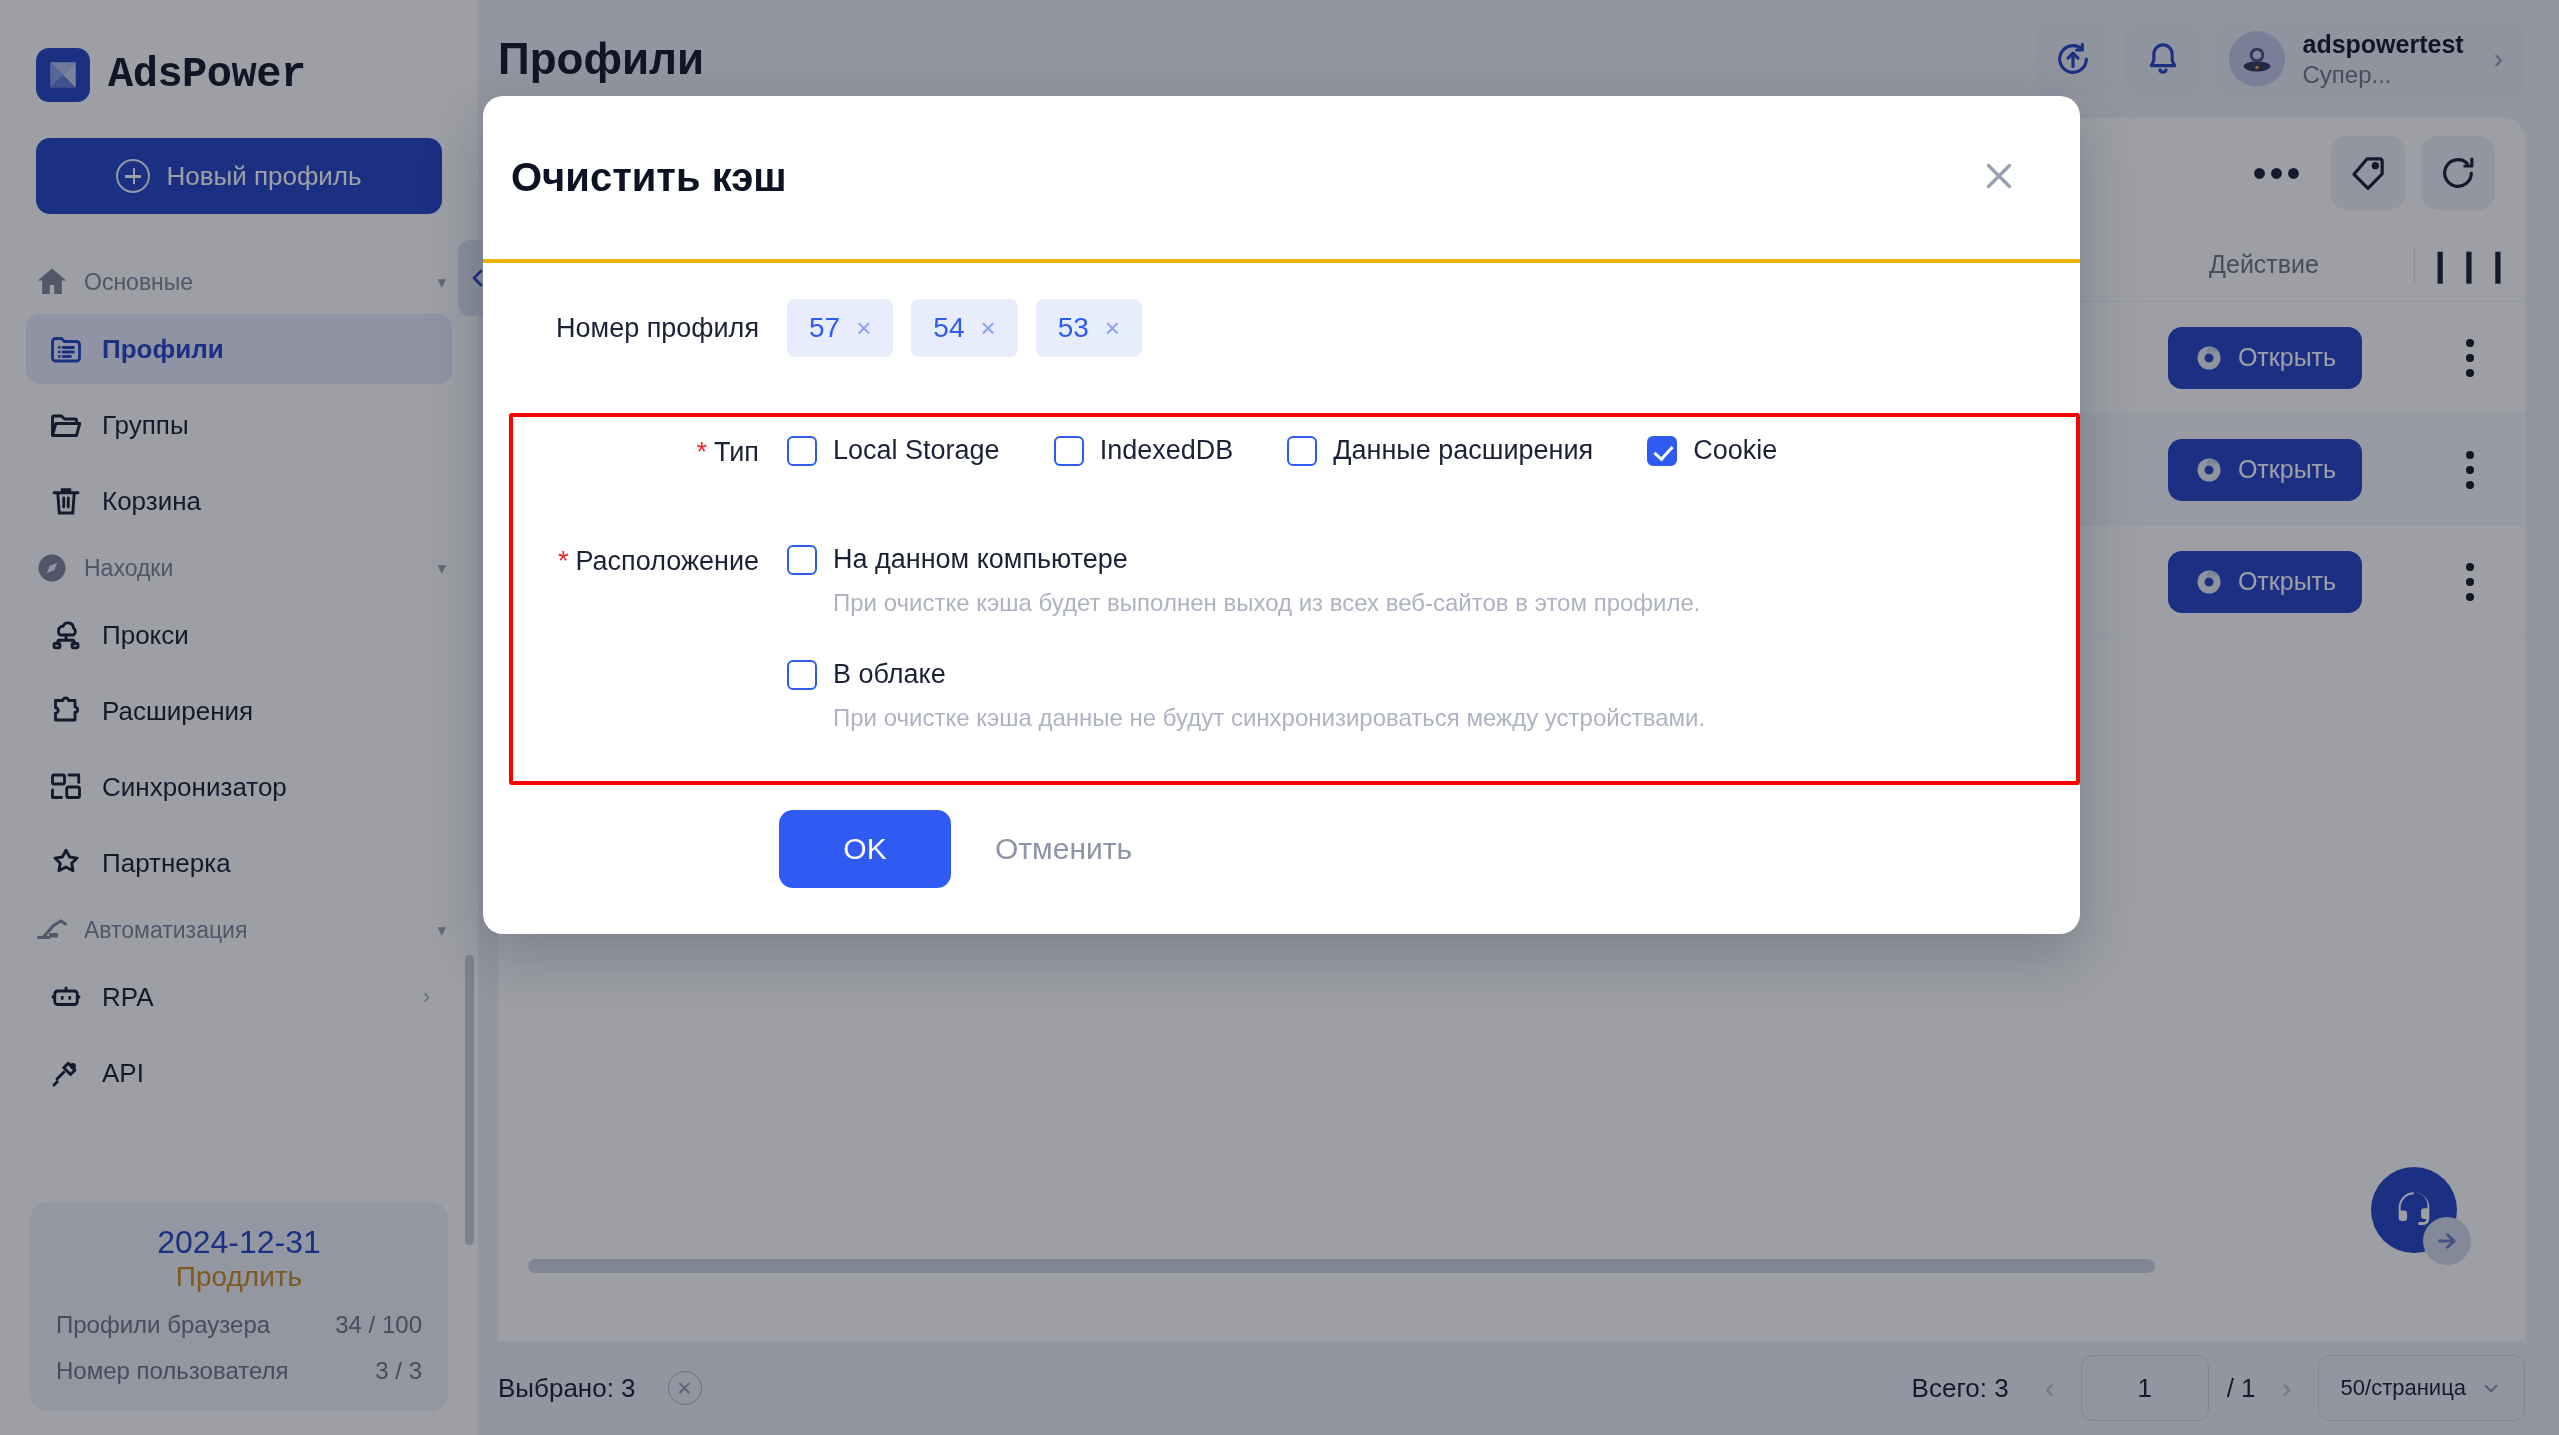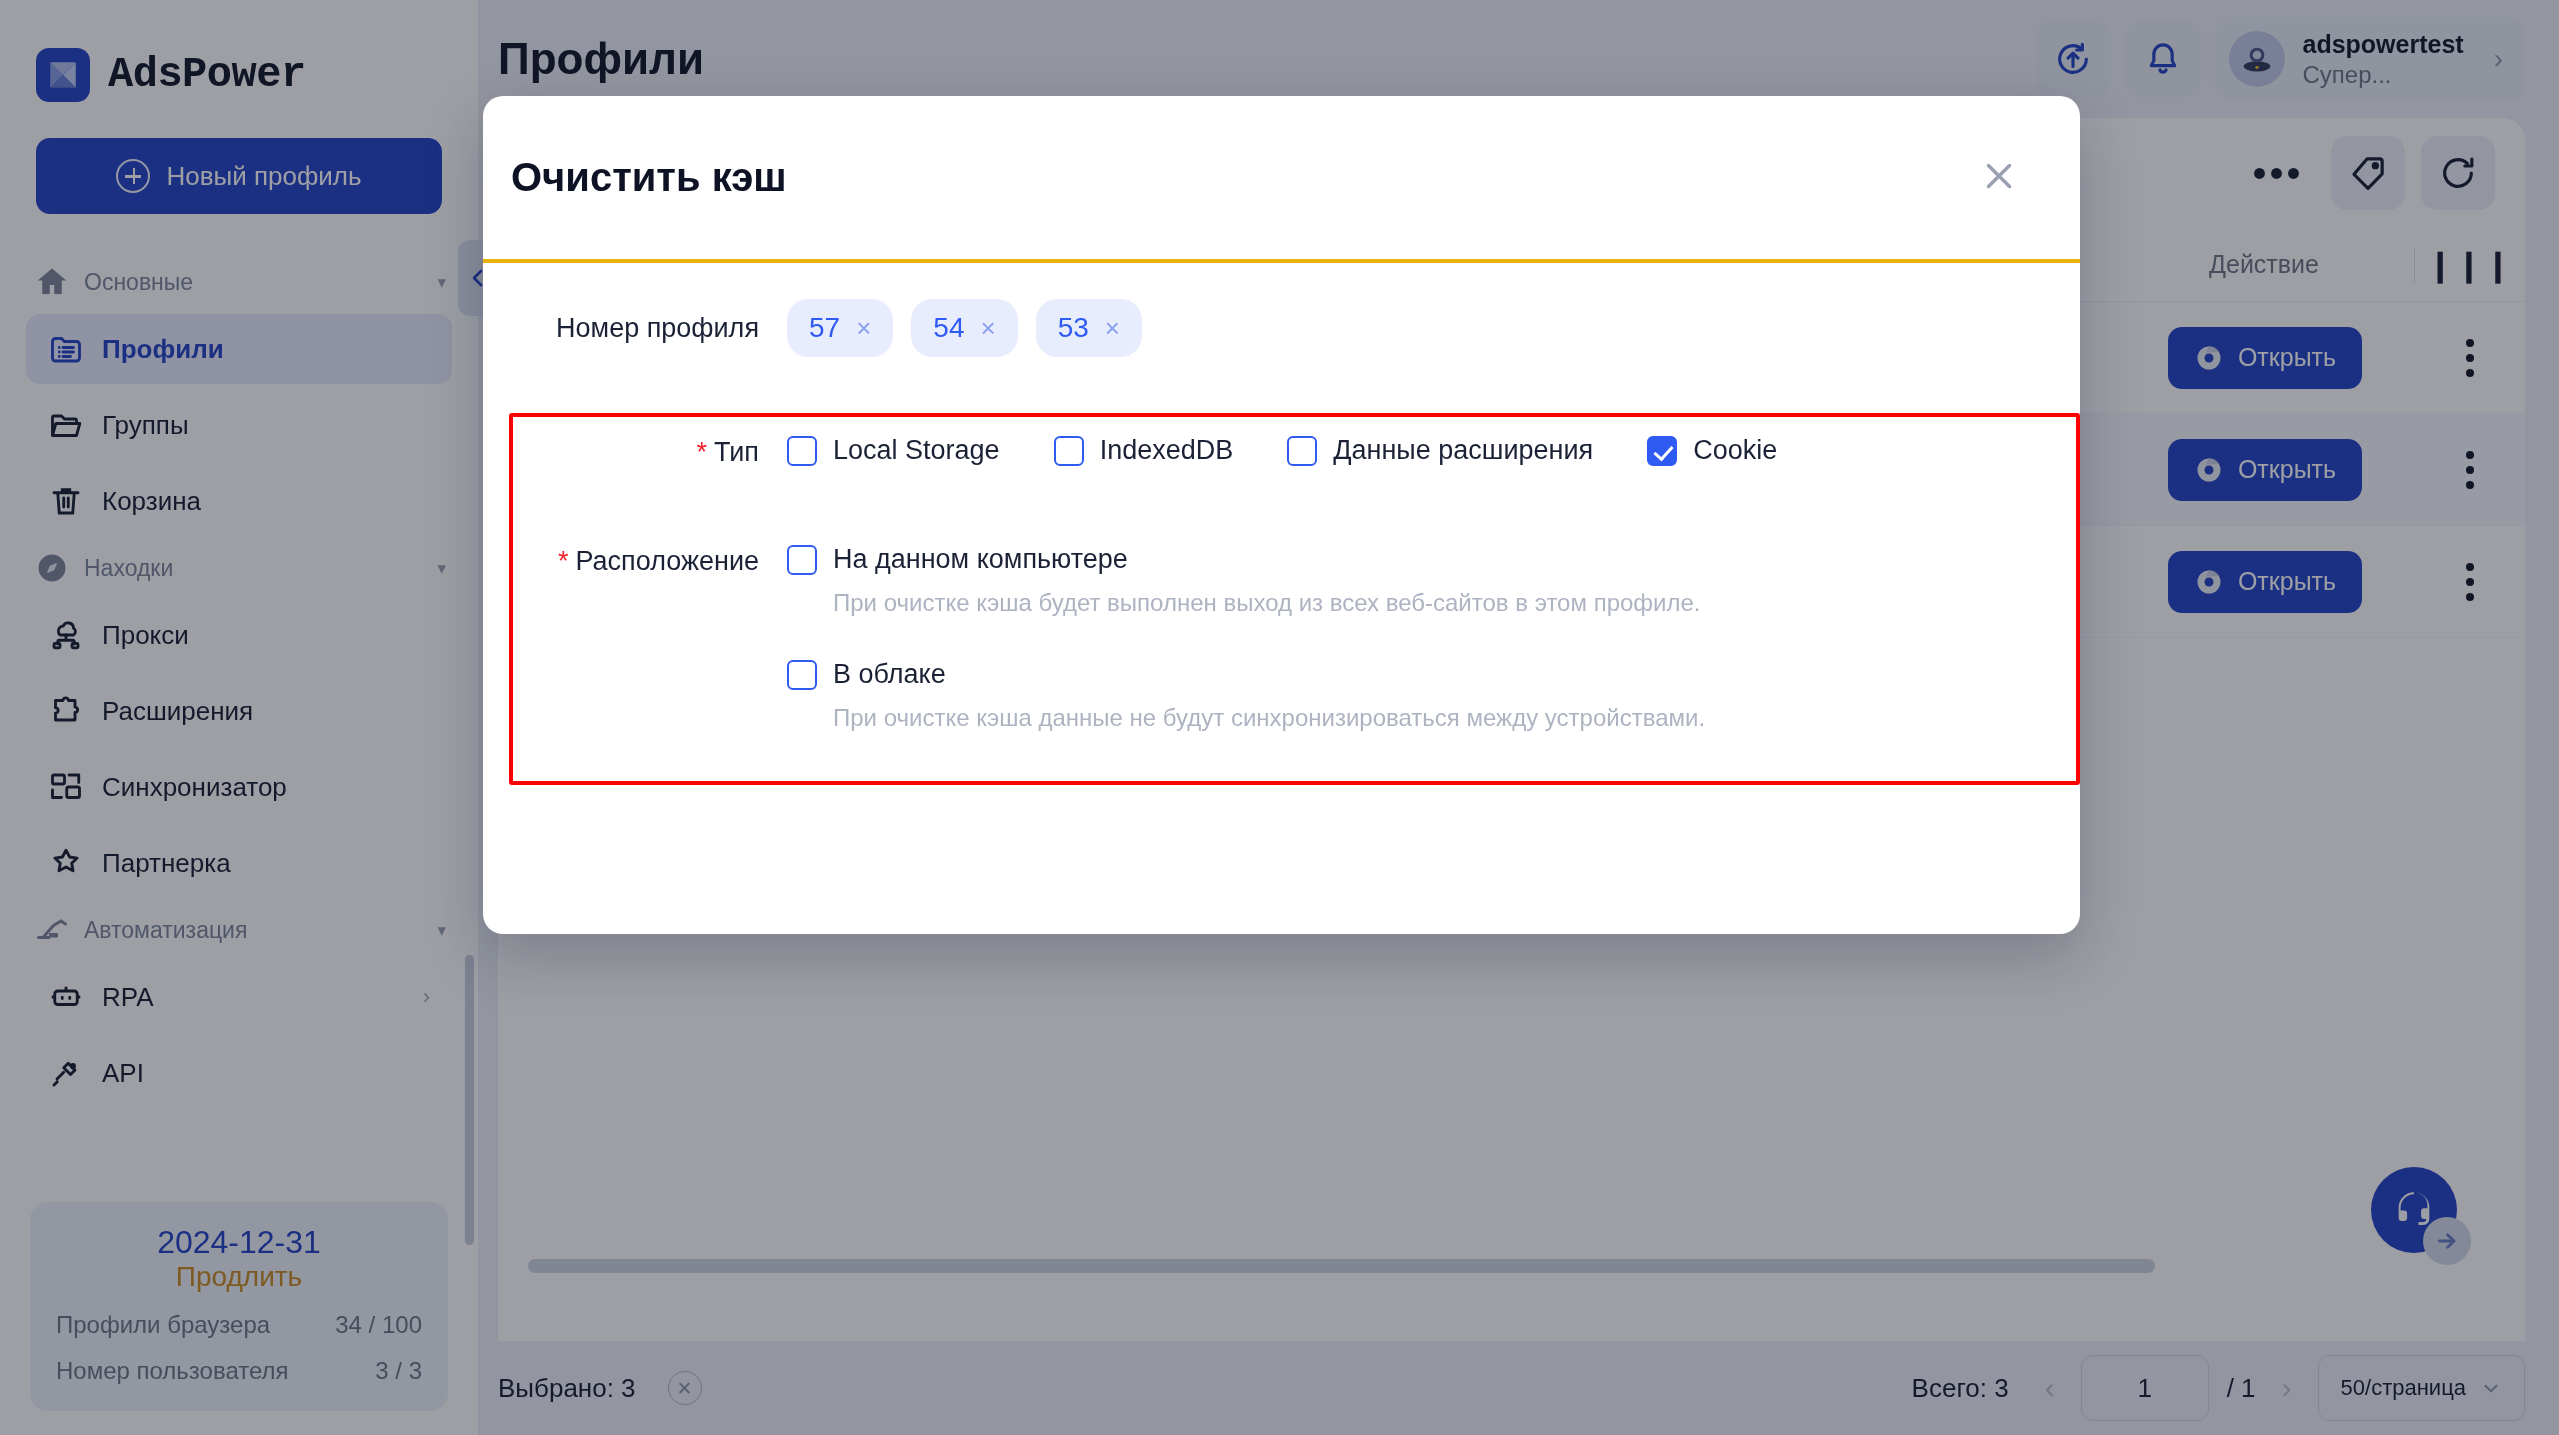--- a/index.html
+++ b/index.html
@@ -194,21 +194,21 @@
 
   .modal-body { flex: 1; padding: 36px 48px 0 48px; position: relative; }
 
   .field-row { display: flex; align-items: flex-start; gap: 28px; }
   .field-label {
     width: 228px; text-align: right; font-size: 27px; color: #1b2236;
     line-height: 1.32; padding-top: 12px;
   }
   .tags { display: flex; gap: 18px; flex-wrap: wrap; }
   .tag {
-    background: #e8edfd; color: #2f5bf2; border-radius: 21px; height: 58px;
+    background: #e8edfd; color: #2f5bf2; border-radius: 8px; height: 58px;
     display: flex; align-items: center; gap: 16px; padding: 0 22px; font-size: 28px;
   }
   .tag .x { color: #8aa0ef; font-size: 26px; cursor: pointer; }
 
   .hl-box {
     position: absolute; left: 26px; right: 0px; top: 150px; height: 372px;
     border: 4px solid #ff0000; border-radius: 3px;
   }
 
   .opt-row { display: flex; align-items: flex-start; }
@@ -643,15 +643,21 @@
 
           <label class="chk" style="margin-top:42px;">
             <span class="box"></span>
             <span>В облаке</span>
           </label>
           <div class="hint" style="margin-left:46px;">При очистке кэша данные не будут синхронизироваться между устройствами.</div>
         </div>
       </div>
     </div>
 
+    <div class="modal-foot">
+      <div class="foot-inner">
+        <button class="btn-ok">OK</button>
+        <button class="btn-cancel">Отменить</button>
+      </div>
+    </div>
   </div>
 
 </div>
 
 </body></html>

